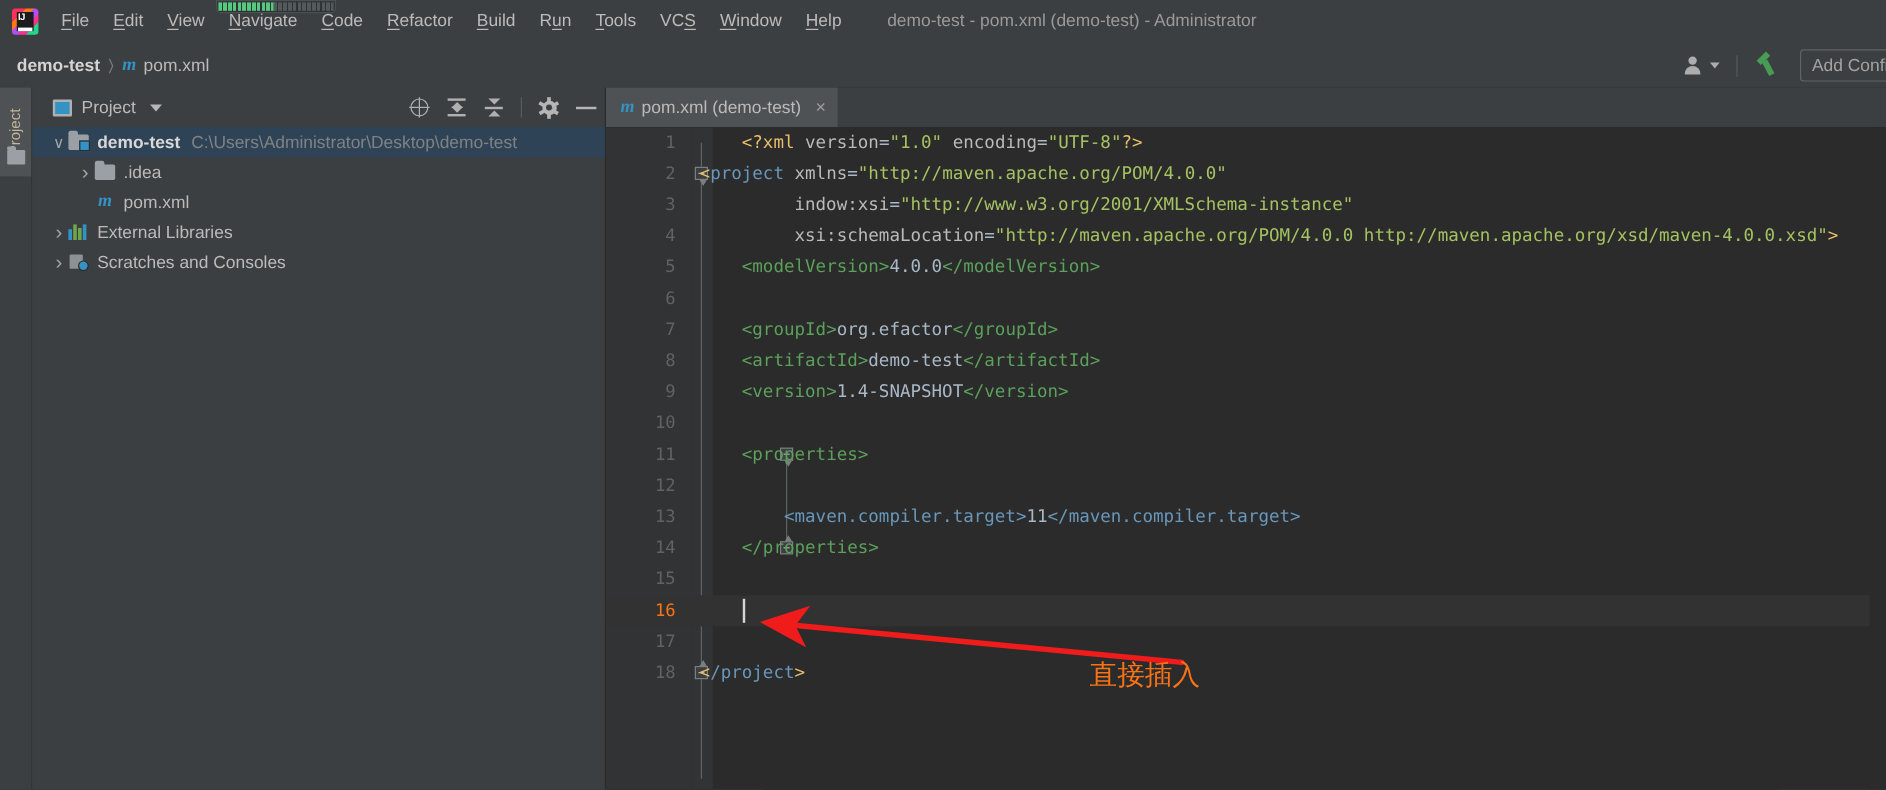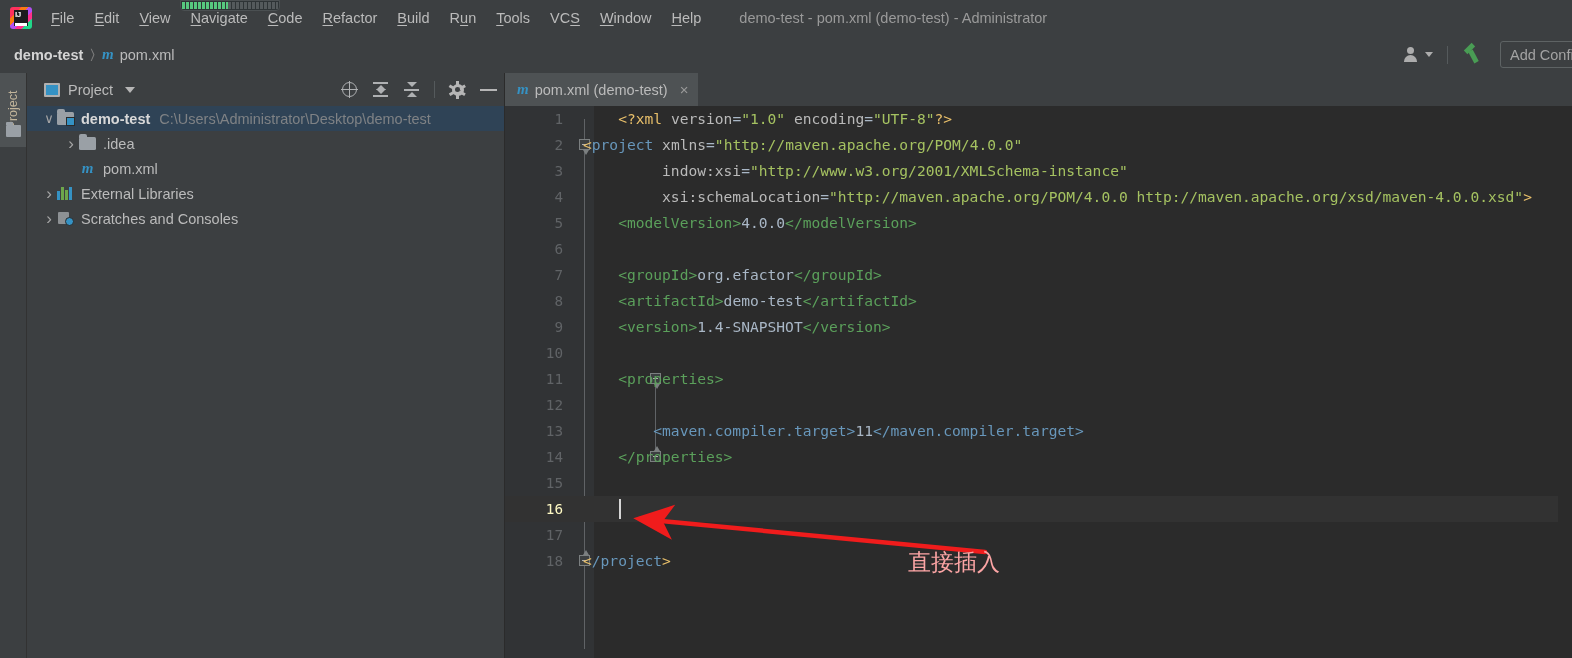--- a/index.html
+++ b/index.html
@@ -337,21 +337,21 @@
   .code-rows {
     position: absolute; left: 0; top: 0; right: 0; bottom: 0;
   }
   .crow {
     position: relative; height: 26px; line-height: 26px;
     font-family: "DejaVu Sans Mono", monospace;
     font-size: 14.6px;
     white-space: pre;
   }
   .crow.cur { background: #323232; }
-  .crow.cur .ln { color: #fef9c3; }
+  .crow.cur .ln { color: #f97316; }
   .ln {
     position: absolute; left: 0; width: 58px;
     text-align: right; color: #606366; font-size: 14.3px;
     font-family: "DejaVu Sans Mono", monospace;
   }
   .ctext {
     position: absolute; left: 78px;
     color: #a9b7c6;
   }
   .tok-tag { color: #e8bf6a; }
@@ -384,21 +384,21 @@
   }
   .caret {
     position: absolute; width: 2px; height: 20px; background: #d6d6d6;
     left: 114px; top: 3px;
   }
 
   
   .anno-svg { position: absolute; left: 0; top: 0; width: 1572px; height: 658px; pointer-events: none; }
   .anno-text {
     position: absolute;
-    color: #fca5a5; font-size: 23px;
+    color: #f97316; font-size: 23px;
     font-family: Liberation Mono, monospace;
     white-space: nowrap;
   }
 
   
   .scrollcol {
     position: absolute; right: 0; top: 33px; width: 14px; height: 552px;
     background: #2b2b2b;
   }
 </style>

